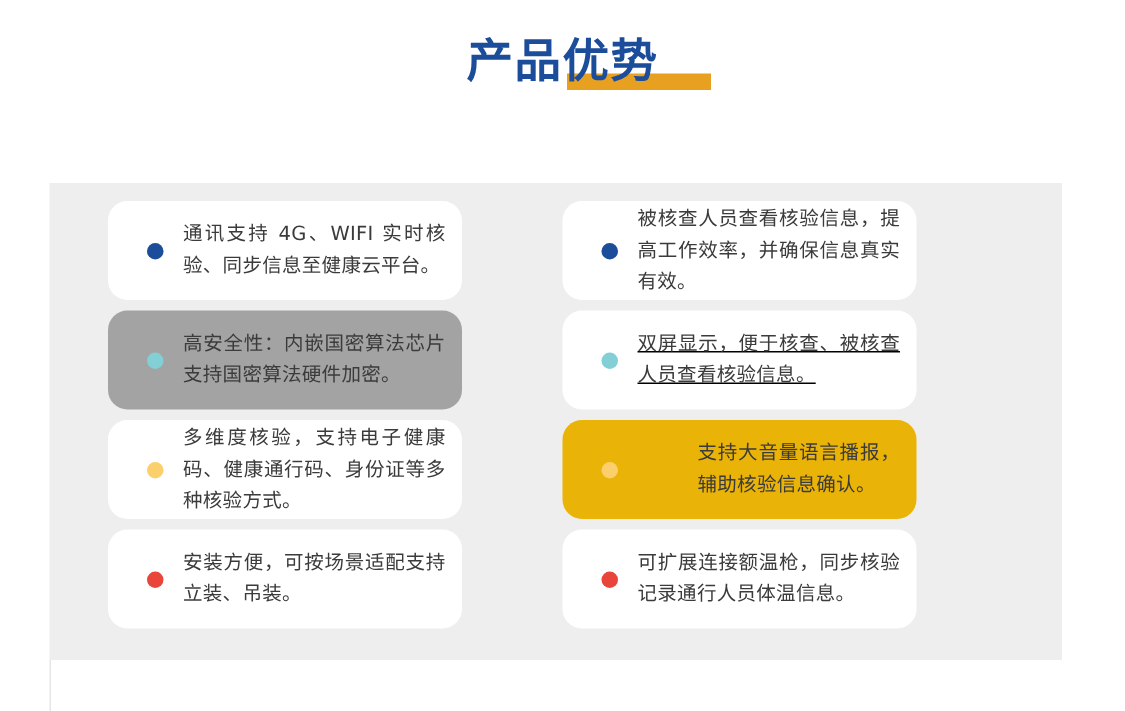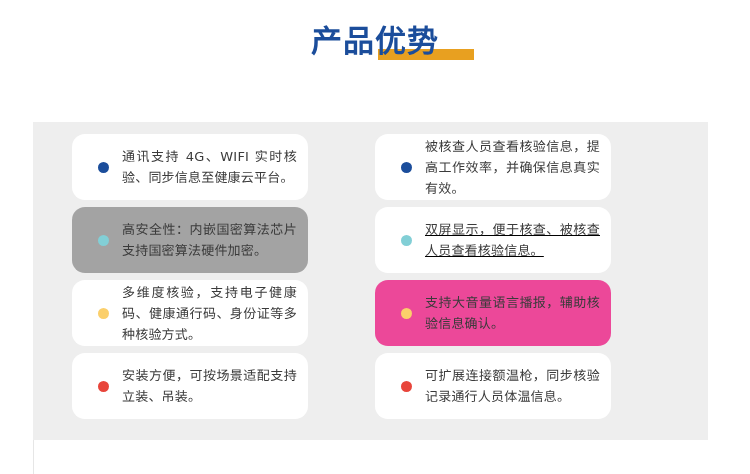--- a/index.html
+++ b/index.html
@@ -164,21 +164,21 @@
           <span class="card-text">双屏显示，便于核查、被核查人员查看核验信息。</span>
         </div>
       </div>
       <div class="cell">
         <div class="card" style="background: rgb(255, 255, 255);">
           <span class="dot" style="background: rgb(251, 207, 107);"></span>
           <span class="card-text">多维度核验，支持电子健康码、健康通行码、身份证等多种核验方式。</span>
         </div>
       </div>
       <div class="cell">
-        <div class="card" style="background: #ec4899;">
+        <div class="card" style="background: #eab308; gap: 40px;">
           <span class="dot" style="background: rgb(251, 207, 107);"></span>
           <span class="card-text">支持大音量语言播报，辅助核验信息确认。</span>
         </div>
       </div>
       <div class="cell">
         <div class="card" style="background: rgb(255, 255, 255);">
           <span class="dot" style="background: rgb(232, 69, 59);"></span>
           <span class="card-text">安装方便，可按场景适配支持立装、吊装。</span>
         </div>
       </div>

